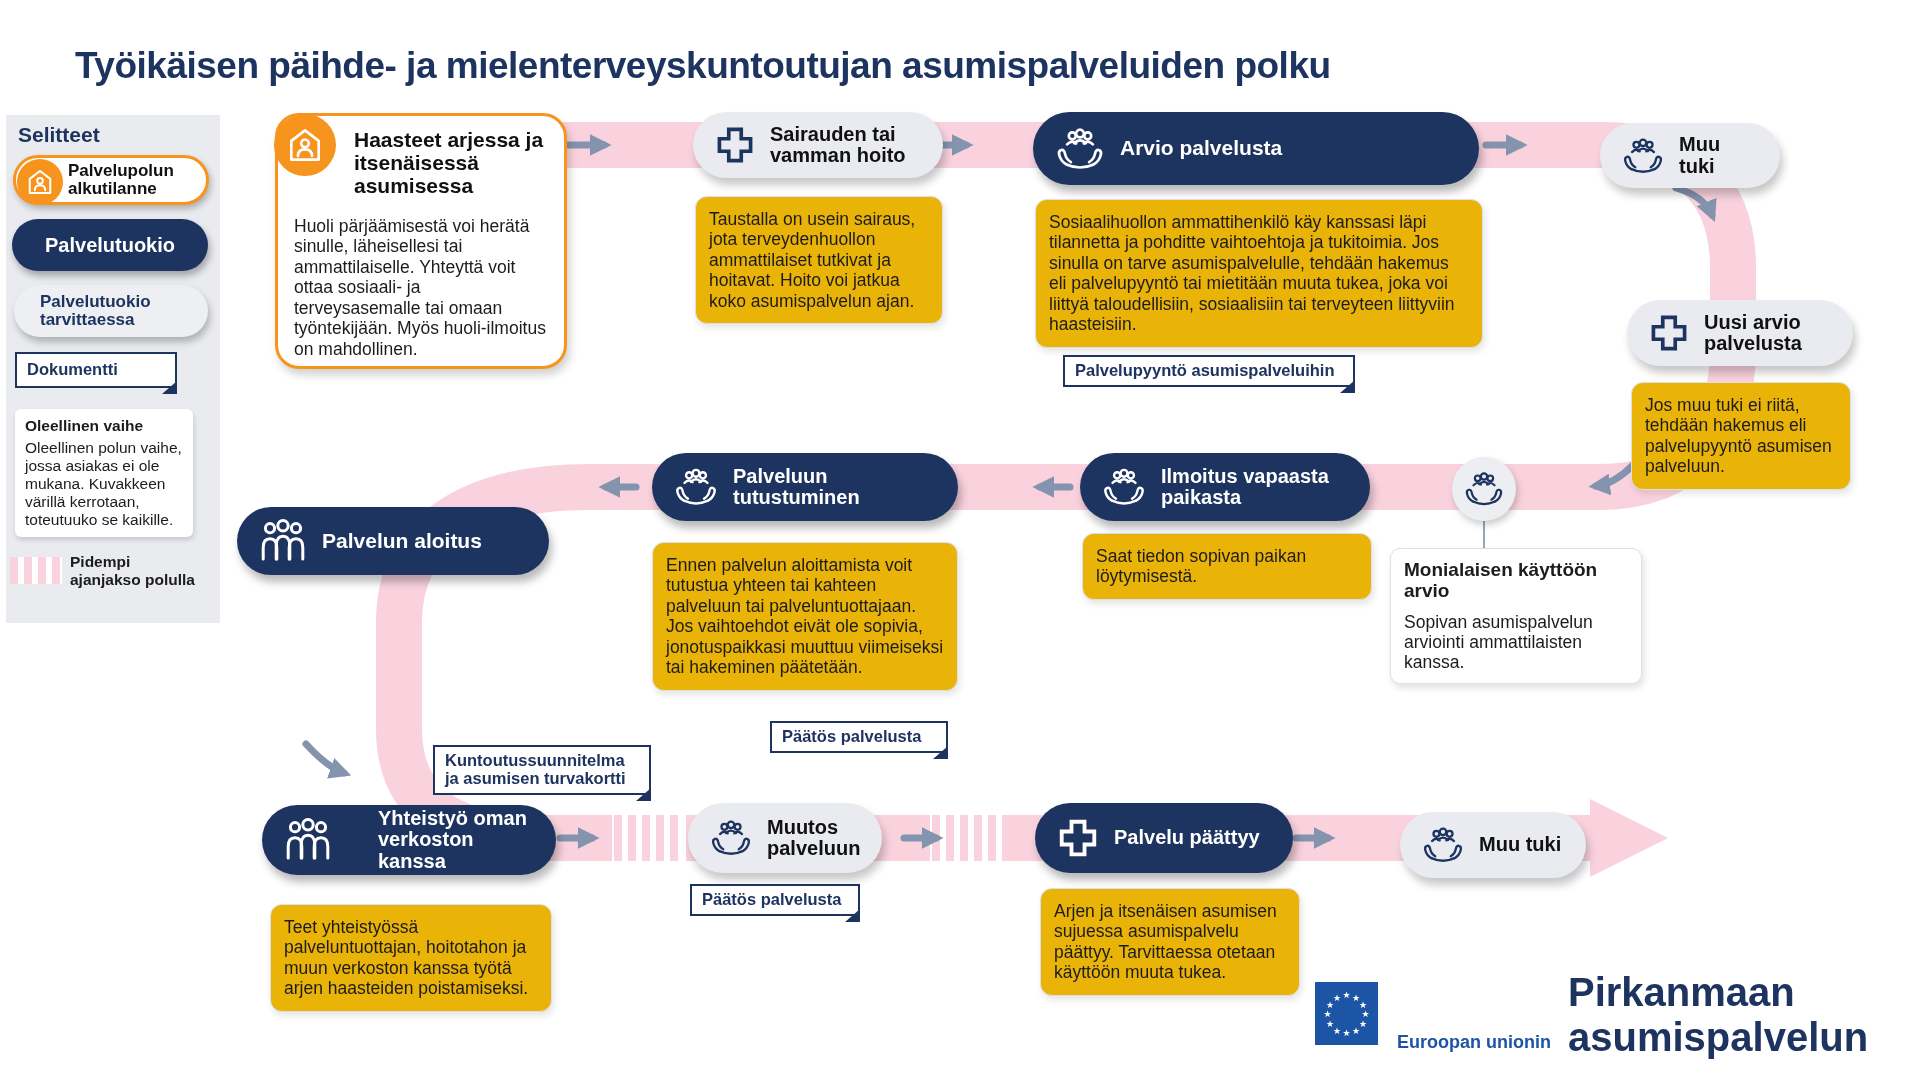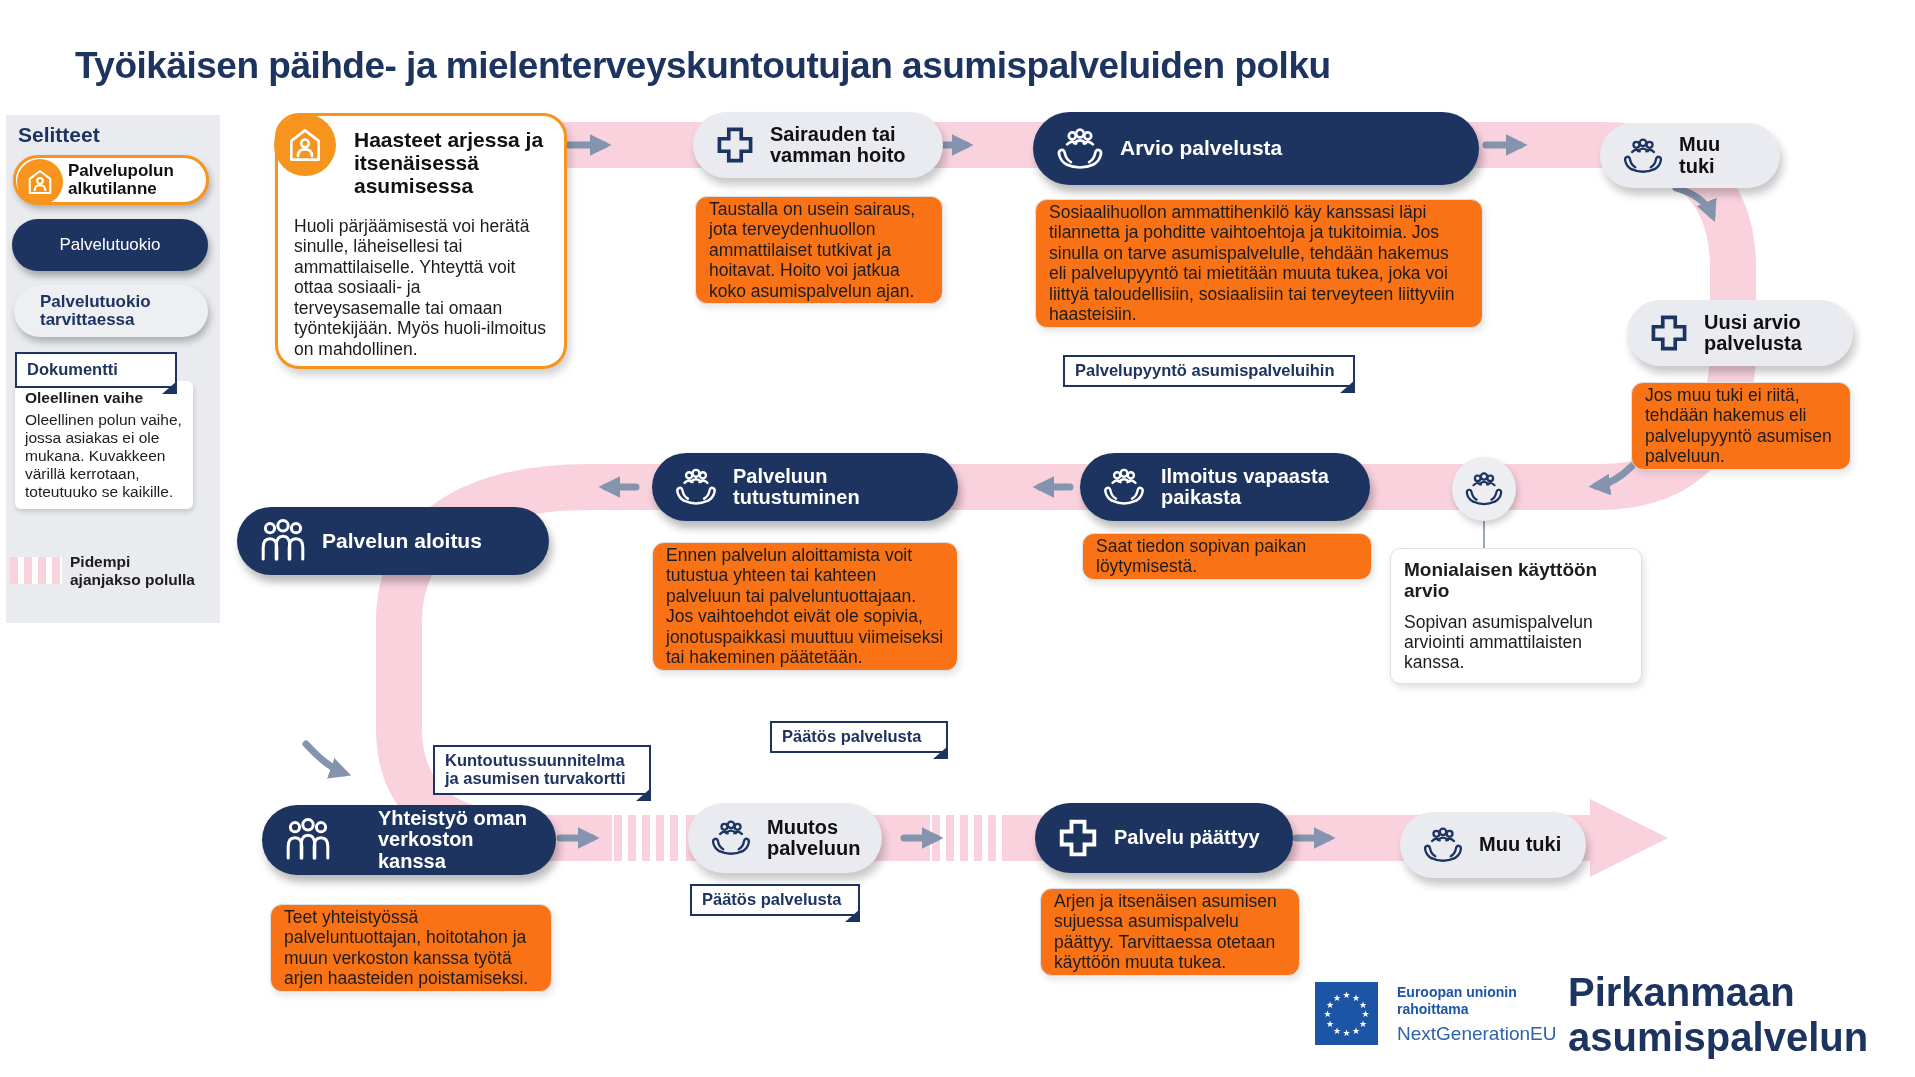--- a/index.html
+++ b/index.html
@@ -16,25 +16,25 @@
               color:var(--c-navy);letter-spacing:-0.5px;}
 
   
   .legend{position:absolute;left:6px;top:115px;width:214px;height:508px;background:var(--c-panel);}
   .legend-title{position:absolute;left:12px;top:8px;font-size:21px;font-weight:bold;color:var(--c-navy);}
   .lpill{position:absolute;display:flex;align-items:center;box-sizing:border-box;border-radius:999px;}
   .l-start{left:7px;top:40px;width:196px;height:50px;background:#fff;border:3px solid var(--c-orange);
            box-shadow:2px 4px 6px rgba(0,0,0,.25);padding-left:52px;font-weight:bold;font-size:17px;color:#111;line-height:1.05;}
   .l-start .orb{position:absolute;left:1px;top:1px;}
   .l-tuokio{left:6px;top:104px;width:196px;height:52px;background:var(--c-navy);color:#fff;
-            font-weight:normal;font-size:17px;justify-content:center;box-shadow:2px 5px 7px rgba(0,0,0,.3);}
+            font-weight:bold;font-size:20px;justify-content:center;box-shadow:2px 5px 7px rgba(0,0,0,.3);}
   .l-tarv{left:8px;top:170px;width:194px;height:52px;background:#edeff3;color:var(--c-navy);
           font-weight:bold;font-size:17px;line-height:1.05;padding-left:26px;box-shadow:2px 5px 7px rgba(0,0,0,.25);}
   .l-doc{left:9px;top:237px;width:162px;height:36px;}
-  .l-vaihe{position:absolute;left:9px;top:266px;width:178px;background:#fff;border-radius:6px;
+  .l-vaihe{position:absolute;left:9px;top:294px;width:178px;background:#fff;border-radius:6px;
            box-shadow:1px 3px 5px rgba(0,0,0,.15);padding:8px 10px;box-sizing:border-box;}
   .l-vaihe .vt{font-size:15.5px;font-weight:bold;margin-bottom:4px;}
   .l-vaihe .vb{font-size:15.5px;line-height:1.16;}
   .l-stripe{position:absolute;left:4px;top:442px;width:52px;height:27px;
             background:repeating-linear-gradient(90deg,var(--c-pink) 0 8px,#fff 8px 14px);}
   .l-stripe-label{position:absolute;left:64px;top:438px;width:130px;font-size:15.5px;font-weight:bold;line-height:1.15;}
 
   
   .pill{position:absolute;display:flex;align-items:center;gap:13px;border-radius:999px;
         padding:0 20px;box-sizing:border-box;z-index:3;}
@@ -52,22 +52,22 @@
   .startbox .orb{position:absolute;left:-4px;top:-2px;}
   .startbox h2{margin:0;position:absolute;left:76px;top:12px;width:196px;
                font-size:21px;line-height:1.1;color:#111;}
   .startbox .body{position:absolute;left:16px;top:100px;width:256px;font-size:17.5px;line-height:1.17;}
 
   .orb{width:62px;height:62px;border-radius:50%;background:var(--c-orange);
        display:flex;align-items:center;justify-content:center;color:#fff;}
   .orb.small{width:46px;height:46px;}
 
   
-  .bodybox{position:absolute;background:#f97316;border:1px solid #dde0e6;border-radius:12px;
-           box-shadow:2px 4px 7px rgba(0,0,0,.10);padding:2px 13px;box-sizing:border-box;
+  .bodybox{position:absolute;background:#eab308;border:1px solid #dde0e6;border-radius:12px;
+           box-shadow:2px 4px 7px rgba(0,0,0,.10);padding:12px 13px;box-sizing:border-box;
            font-size:17.5px;line-height:1.17;color:var(--c-text);z-index:2;}
 
   
   .doc{position:absolute;background:#fff;border:2px solid var(--c-navy);color:var(--c-navy);
        font-weight:bold;font-size:16.5px;line-height:1.08;display:flex;align-items:center;
        padding:4px 10px;box-sizing:border-box;z-index:4;}
   .doc .fold{position:absolute;right:-2px;bottom:-8px;width:0;height:0;border-style:solid;
              border-width:0 0 13px 15px;border-color:transparent transparent var(--c-navy) transparent;}
 
   
@@ -77,21 +77,21 @@
 
   .infobox{position:absolute;left:1390px;top:548px;width:252px;background:#fff;border:1px solid #dde0e6;
            border-radius:10px;box-shadow:2px 4px 7px rgba(0,0,0,.12);padding:10px 13px;
            box-sizing:border-box;z-index:2;}
   .infobox .it{font-size:19px;font-weight:bold;line-height:1.12;margin-bottom:10px;}
   .infobox .ib{font-size:17.5px;line-height:1.17;}
 
   
   .eu-logo{position:absolute;left:1315px;top:982px;z-index:2;}
   .eu-text{position:absolute;left:1397px;top:984px;z-index:2;color:var(--c-eublue);}
-  .eu-text .b{font-size:14px;font-weight:bold;line-height:1.2;}
+  .eu-text .b{font-size:18px;font-weight:bold;line-height:1.2;margin-top:48px;}
   .eu-text .n{font-size:19px;margin-top:5px;color:#2e62ac;}
   .org-logo{position:absolute;left:1568px;top:970px;font-size:40px;font-weight:bold;
             line-height:1.12;color:var(--c-navy);z-index:2;}
 </style>
 </head>
 <body>
 
 <svg width="0" height="0" style="position:absolute">
   <defs>
     <symbol id="sym-house" viewBox="0 0 24 24">

